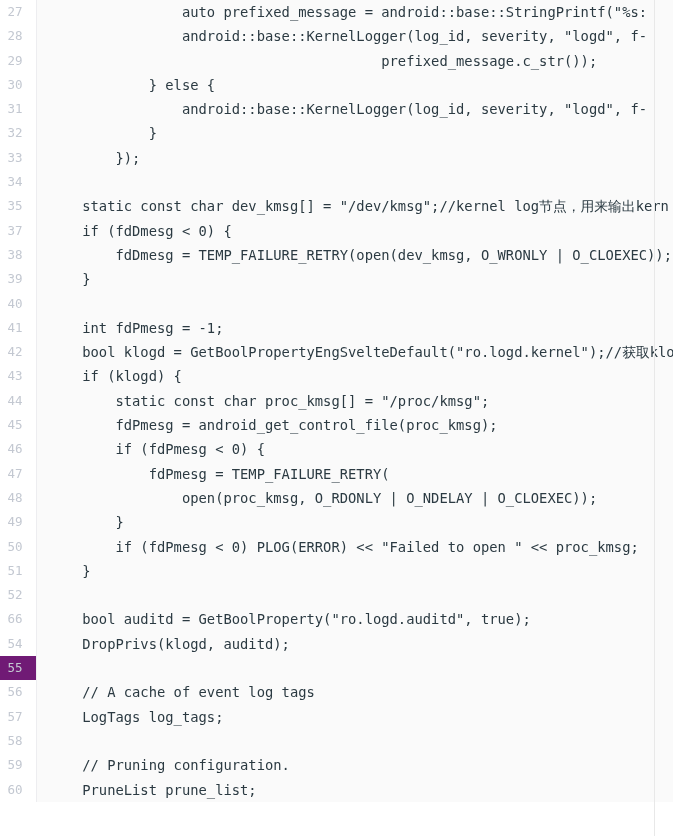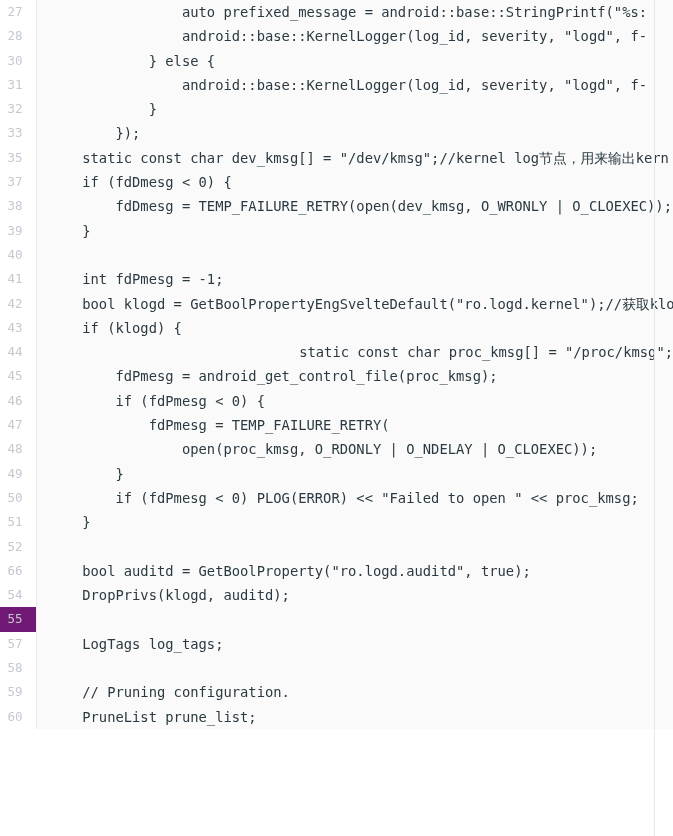--- a/index.html
+++ b/index.html
@@ -97,36 +97,44 @@
     <tbody id="code-body">
         <tr>
           <td class="gutter" style="background: rgb(255, 255, 255); color: rgb(195, 200, 209); border-right: 1px solid rgb(237, 237, 240);">27</td>
           <td class="code" style="background: rgb(250, 250, 250); color: rgb(43, 58, 66);"><span class="srcline">                auto prefixed_message = android::base::StringPrintf("%s:</span></td>
         </tr>
         <tr>
           <td class="gutter" style="background: rgb(255, 255, 255); color: rgb(195, 200, 209); border-right: 1px solid rgb(237, 237, 240);">28</td>
           <td class="code" style="background: rgb(250, 250, 250); color: rgb(43, 58, 66);"><span class="srcline">                android::base::KernelLogger(log_id, severity, "logd", f-</span></td>
         </tr>
         <tr>
+          <td class="gutter" style="background: rgb(255, 255, 255); color: rgb(195, 200, 209); border-right: 1px solid rgb(237, 237, 240);">29</td>
+          <td class="code" style="background: rgb(250, 250, 250); color: rgb(43, 58, 66);"><span class="srcline">                                        prefixed_message.c_str());</span></td>
+        </tr>
+        <tr>
           <td class="gutter" style="background: rgb(255, 255, 255); color: rgb(195, 200, 209); border-right: 1px solid rgb(237, 237, 240);">30</td>
           <td class="code" style="background: rgb(250, 250, 250); color: rgb(43, 58, 66);"><span class="srcline">            } else {</span></td>
         </tr>
         <tr>
           <td class="gutter" style="background: rgb(255, 255, 255); color: rgb(195, 200, 209); border-right: 1px solid rgb(237, 237, 240);">31</td>
           <td class="code" style="background: rgb(250, 250, 250); color: rgb(43, 58, 66);"><span class="srcline">                android::base::KernelLogger(log_id, severity, "logd", f-</span></td>
         </tr>
         <tr>
           <td class="gutter" style="background: rgb(255, 255, 255); color: rgb(195, 200, 209); border-right: 1px solid rgb(237, 237, 240);">32</td>
           <td class="code" style="background: rgb(250, 250, 250); color: rgb(43, 58, 66);"><span class="srcline">            }</span></td>
         </tr>
         <tr>
           <td class="gutter" style="background: rgb(255, 255, 255); color: rgb(195, 200, 209); border-right: 1px solid rgb(237, 237, 240);">33</td>
           <td class="code" style="background: rgb(250, 250, 250); color: rgb(43, 58, 66);"><span class="srcline">        });</span></td>
         </tr>
         <tr>
+          <td class="gutter" style="background: rgb(255, 255, 255); color: rgb(195, 200, 209); border-right: 1px solid rgb(237, 237, 240);">34</td>
+          <td class="code" style="background: rgb(250, 250, 250); color: rgb(43, 58, 66);"><span class="srcline"></span></td>
+        </tr>
+        <tr>
           <td class="gutter" style="background: rgb(255, 255, 255); color: rgb(195, 200, 209); border-right: 1px solid rgb(237, 237, 240);">35</td>
           <td class="code" style="background: rgb(250, 250, 250); color: rgb(43, 58, 66);"><span class="srcline">    static const char dev_kmsg[] = "/dev/kmsg";//kernel log节点，用来输出kern</span></td>
         </tr>
         <tr>
           <td class="gutter" style="background: rgb(255, 255, 255); color: rgb(195, 200, 209); border-right: 1px solid rgb(237, 237, 240);">37</td>
           <td class="code" style="background: rgb(250, 250, 250); color: rgb(43, 58, 66);"><span class="srcline">    if (fdDmesg &lt; 0) {</span></td>
         </tr>
         <tr>
           <td class="gutter" style="background: rgb(255, 255, 255); color: rgb(195, 200, 209); border-right: 1px solid rgb(237, 237, 240);">38</td>
           <td class="code" style="background: rgb(250, 250, 250); color: rgb(43, 58, 66);"><span class="srcline">        fdDmesg = TEMP_FAILURE_RETRY(open(dev_kmsg, O_WRONLY | O_CLOEXEC));</span></td>
@@ -146,21 +154,21 @@
         <tr>
           <td class="gutter" style="background: rgb(255, 255, 255); color: rgb(195, 200, 209); border-right: 1px solid rgb(237, 237, 240);">42</td>
           <td class="code" style="background: rgb(250, 250, 250); color: rgb(43, 58, 66);"><span class="srcline">    bool klogd = GetBoolPropertyEngSvelteDefault("ro.logd.kernel");//获取klo</span></td>
         </tr>
         <tr>
           <td class="gutter" style="background: rgb(255, 255, 255); color: rgb(195, 200, 209); border-right: 1px solid rgb(237, 237, 240);">43</td>
           <td class="code" style="background: rgb(250, 250, 250); color: rgb(43, 58, 66);"><span class="srcline">    if (klogd) {</span></td>
         </tr>
         <tr>
           <td class="gutter" style="background: rgb(255, 255, 255); color: rgb(195, 200, 209); border-right: 1px solid rgb(237, 237, 240);">44</td>
-          <td class="code" style="background: rgb(250, 250, 250); color: rgb(43, 58, 66); text-align: right;"><span class="srcline">        static const char proc_kmsg[] = "/proc/kmsg";</span></td>
+          <td class="code" style="background: rgb(250, 250, 250); color: rgb(43, 58, 66);"><span class="srcline">        static const char proc_kmsg[] = "/proc/kmsg";</span></td>
         </tr>
         <tr>
           <td class="gutter" style="background: rgb(255, 255, 255); color: rgb(195, 200, 209); border-right: 1px solid rgb(237, 237, 240);">45</td>
           <td class="code" style="background: rgb(250, 250, 250); color: rgb(43, 58, 66);"><span class="srcline">        fdPmesg = android_get_control_file(proc_kmsg);</span></td>
         </tr>
         <tr>
           <td class="gutter" style="background: rgb(255, 255, 255); color: rgb(195, 200, 209); border-right: 1px solid rgb(237, 237, 240);">46</td>
           <td class="code" style="background: rgb(250, 250, 250); color: rgb(43, 58, 66);"><span class="srcline">        if (fdPmesg &lt; 0) {</span></td>
         </tr>
         <tr>
@@ -193,20 +201,24 @@
         </tr>
         <tr>
           <td class="gutter" style="background: rgb(255, 255, 255); color: rgb(195, 200, 209); border-right: 1px solid rgb(237, 237, 240);">54</td>
           <td class="code" style="background: rgb(250, 250, 250); color: rgb(43, 58, 66);"><span class="srcline">    DropPrivs(klogd, auditd);</span></td>
         </tr>
         <tr>
           <td class="gutter" style="background: #701a75; color: rgb(195, 200, 209); border-right: 1px solid rgb(237, 237, 240); margin-left: 20px;">55</td>
           <td class="code" style="background: rgb(250, 250, 250); color: rgb(43, 58, 66);"><span class="srcline"></span></td>
         </tr>
         <tr>
+          <td class="gutter" style="background: rgb(255, 255, 255); color: rgb(195, 200, 209); border-right: 1px solid rgb(237, 237, 240);">56</td>
+          <td class="code" style="background: rgb(250, 250, 250); color: rgb(43, 58, 66);"><span class="srcline">    // A cache of event log tags</span></td>
+        </tr>
+        <tr>
           <td class="gutter" style="background: rgb(255, 255, 255); color: rgb(195, 200, 209); border-right: 1px solid rgb(237, 237, 240);">57</td>
           <td class="code" style="background: rgb(250, 250, 250); color: rgb(43, 58, 66);"><span class="srcline">    LogTags log_tags;</span></td>
         </tr>
         <tr>
           <td class="gutter" style="background: rgb(255, 255, 255); color: rgb(195, 200, 209); border-right: 1px solid rgb(237, 237, 240);">58</td>
           <td class="code" style="background: rgb(250, 250, 250); color: rgb(43, 58, 66);"><span class="srcline"></span></td>
         </tr>
         <tr>
           <td class="gutter" style="background: rgb(255, 255, 255); color: rgb(195, 200, 209); border-right: 1px solid rgb(237, 237, 240);">59</td>
           <td class="code" style="background: rgb(250, 250, 250); color: rgb(43, 58, 66);"><span class="srcline">    // Pruning configuration.</span></td>

